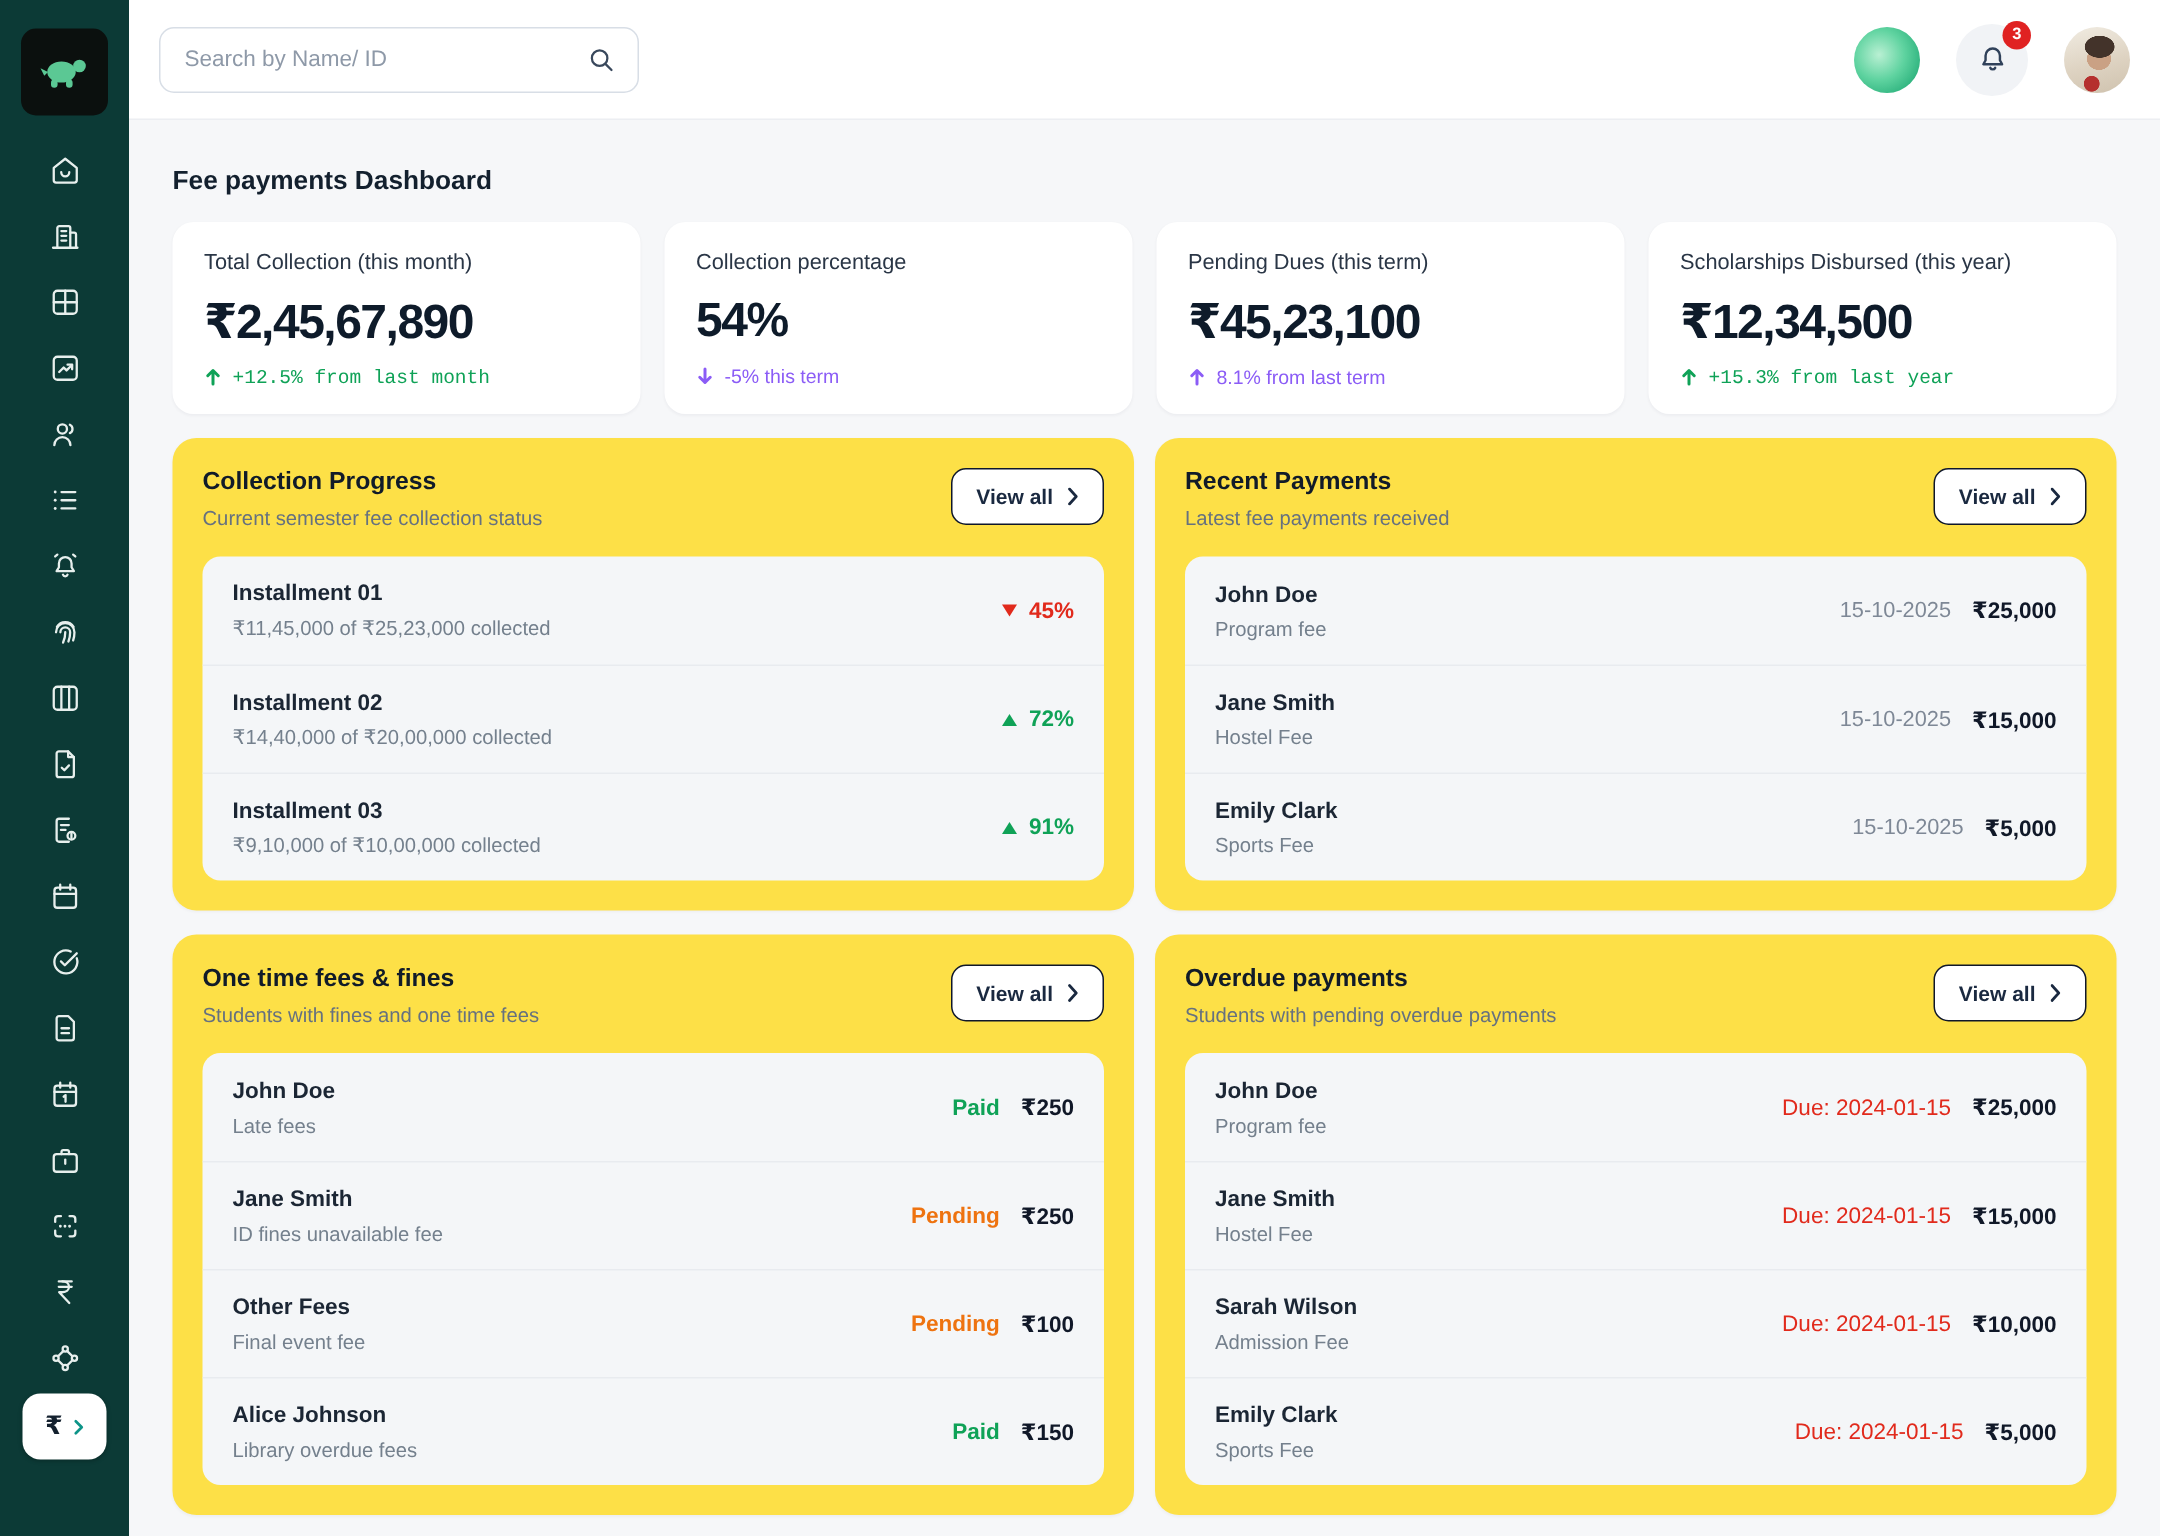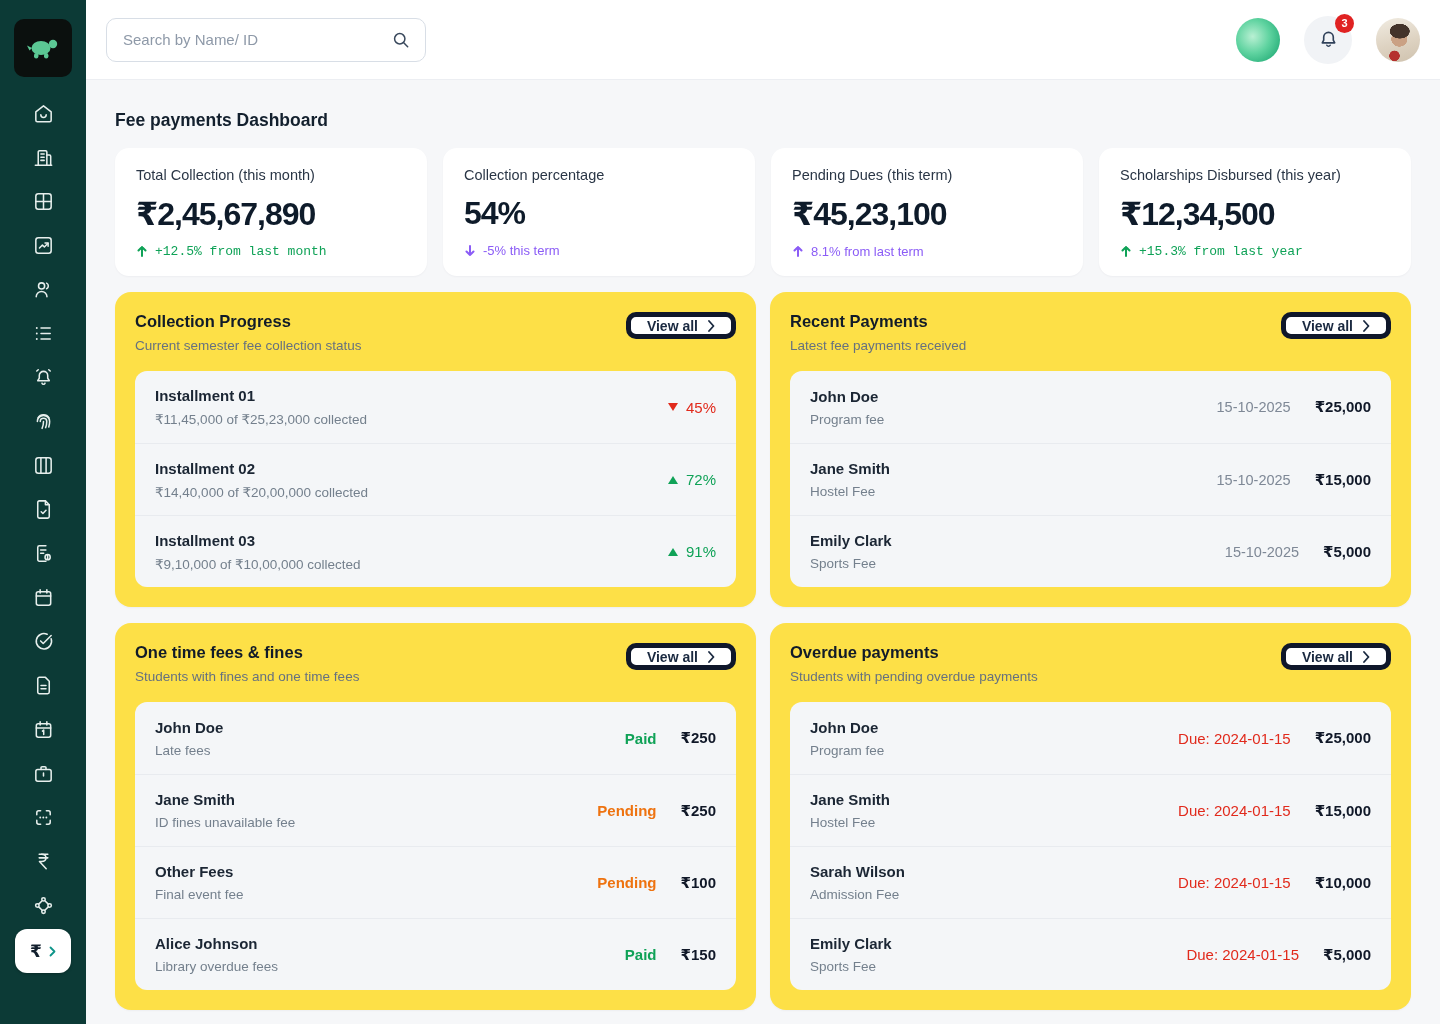--- a/index.html
+++ b/index.html
@@ -63,35 +63,35 @@
   .stat-delta[data-tone="negative"] { color:#8b5cf6; }
   .arr svg { width:12px; height:13px; stroke:currentColor; stroke-width:2; fill:none;
     stroke-linecap:round; stroke-linejoin:round; display:block; }
   .arr[data-dir="down"] svg { transform:rotate(180deg); }
 
   .panel-grid { display:grid; grid-template-columns:1fr 1fr; gap:14px; margin-top:16px; }
   .panel { background:#fde047; border-radius:16px; padding:20px; box-shadow:0 1px 2px rgba(16,24,40,.04); }
   .panel-head { display:flex; align-items:flex-start; justify-content:space-between; }
   .panel-title { font-size:16.5px; font-weight:700; color:#111b29; }
   .panel-sub { font-size:13.5px; color:#66717f; margin-top:7px; }
-  .view-all { display:flex; align-items:center; gap:10px; background:#fff; border:5px solid #0f172a;
-    border-radius:10px; padding:0 16px; height:27px; font-size:14px; font-weight:600; color:#1a2940;
+  .view-all { display:flex; align-items:center; gap:10px; background:#fff; border:1px solid #0f172a;
+    border-radius:10px; padding:0 16px; height:38px; font-size:14px; font-weight:600; color:#1a2940;
     cursor:pointer; font-family:inherit;text-align:right; }
   .view-all svg { width:7px; height:12px; stroke:#1a2940; stroke-width:1.8; fill:none;
     stroke-linecap:round; stroke-linejoin:round; }
 
   .list { margin-top:18px; border-radius:12px; overflow:hidden; background:#f4f6f8; }
   .row { display:flex; align-items:center; justify-content:space-between; padding:0 20px;
     height:72px; border-top:1px solid #e8ebef; }
   .row:first-child { border-top:none; }
   .row-name { font-size:15px; font-weight:600; color:#1b2634; }
   .row-sub { font-size:13.5px; color:#74808d; margin-top:7px; }
-  .row-right { display:flex; align-items:center; gap:24px; }
-
-  .pct { display:flex; align-items:center; gap:8px; font-size:15px; font-weight:400; }
+  .row-right { display:flex; align-items:center; gap:14px; }
+
+  .pct { display:flex; align-items:center; gap:8px; font-size:15px; font-weight:700; }
   .tri { width:0; height:0; border-left:5px solid transparent; border-right:5px solid transparent; }
   [data-trend="up"] .pct { color:#0fa257;justify-content:center; }
   [data-trend="up"] .tri { border-bottom:8px solid #0fa257; }
   [data-trend="down"] .pct { color:#e12a1c; }
   [data-trend="down"] .tri { border-top:8px solid #e12a1c; }
 
   .pay-date { font-size:14.5px; color:#7e8896; }
   .amount { font-size:15px; font-weight:700; color:#101828; }
   .status { font-size:15px; font-weight:700; }
   [data-status="Paid"] .status { color:#0fa257; }

